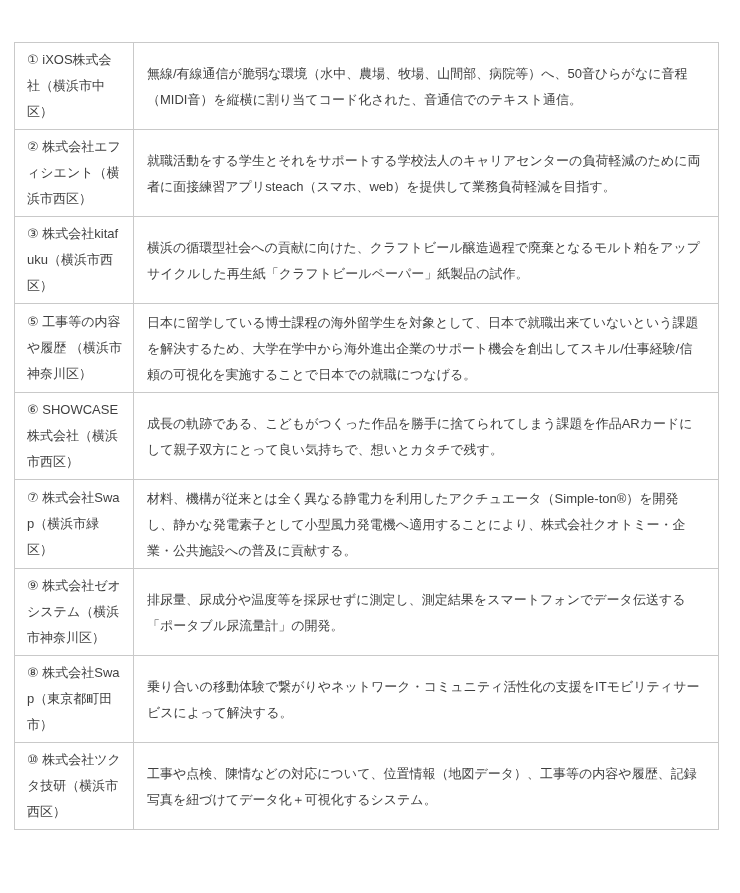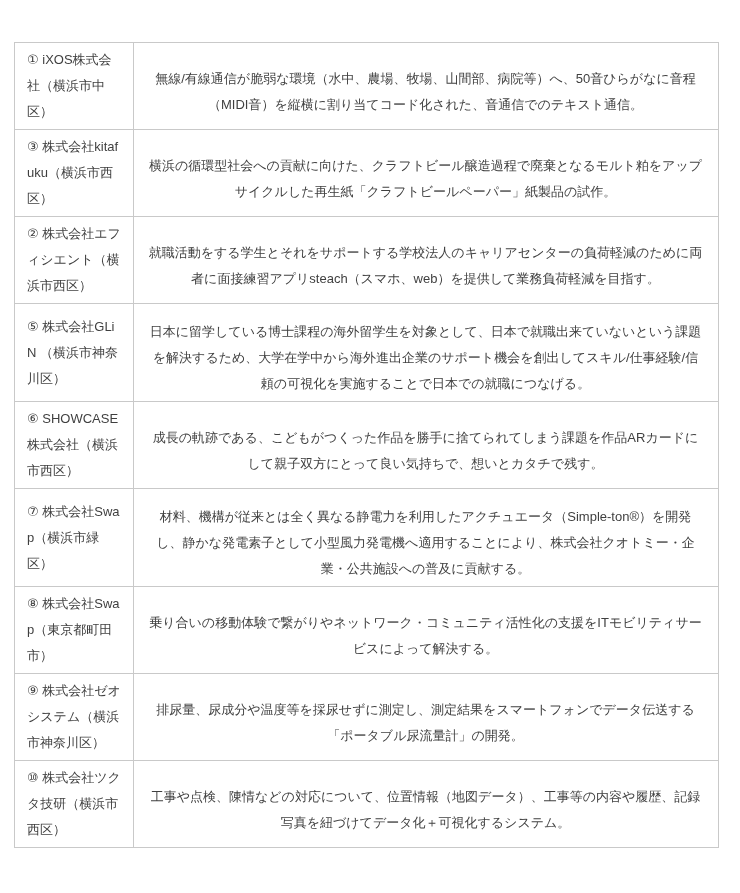--- a/index.html
+++ b/index.html
@@ -29,65 +29,64 @@
     color: #3f3f3f;
     vertical-align: middle;
     word-break: break-all;
     overflow-wrap: break-word;
     box-sizing: border-box;
   }
   td.company-cell {
     padding: 4px 11px 4px 12px;
   }
   td.description-cell {
-    padding: 15px 14px 4px 13px;
-    text-align: center;
+    padding: 6px 14px 4px 13px;
   }
 </style>
 </head>
 <body>
 
 <div class="page">
   <table class="company-table">
     <colgroup>
       <col style="width:119px">
       <col style="width:585px">
     </colgroup>
     <tbody>
       <tr>
         <td class="company-cell">① iXOS株式会社（横浜市中区）</td>
         <td class="description-cell">無線/有線通信が脆弱な環境（水中、農場、牧場、山間部、病院等）へ、50音ひらがなに音程（MIDI音）を縦横に割り当てコード化された、音通信でのテキスト通信。</td>
       </tr>
       <tr>
+        <td class="company-cell">② 株式会社エフィシエント（横浜市西区）</td>
+        <td class="description-cell">就職活動をする学生とそれをサポートする学校法人のキャリアセンターの負荷軽減のために両者に面接練習アプリsteach（スマホ、web）を提供して業務負荷軽減を目指す。</td>
+      </tr>
+      <tr>
         <td class="company-cell">③ 株式会社kitafuku（横浜市西区）</td>
         <td class="description-cell">横浜の循環型社会への貢献に向けた、クラフトビール醸造過程で廃棄となるモルト粕をアップサイクルした再生紙「クラフトビールペーパー」紙製品の試作。</td>
       </tr>
       <tr>
-        <td class="company-cell">② 株式会社エフィシエント（横浜市西区）</td>
-        <td class="description-cell">就職活動をする学生とそれをサポートする学校法人のキャリアセンターの負荷軽減のために両者に面接練習アプリsteach（スマホ、web）を提供して業務負荷軽減を目指す。</td>
-      </tr>
-      <tr>
-        <td class="company-cell">⑤ 株式会社GLiN （横浜市神奈川区）</td>
+        <td class="company-cell">⑤ 工事等の内容や履歴 （横浜市神奈川区）</td>
         <td class="description-cell">日本に留学している博士課程の海外留学生を対象として、日本で就職出来ていないという課題を解決するため、大学在学中から海外進出企業のサポート機会を創出してスキル/仕事経験/信頼の可視化を実施することで日本での就職につなげる。</td>
       </tr>
       <tr>
         <td class="company-cell">⑥ SHOWCASE株式会社（横浜市西区）</td>
         <td class="description-cell">成長の軌跡である、こどもがつくった作品を勝手に捨てられてしまう課題を作品ARカードにして親子双方にとって良い気持ちで、想いとカタチで残す。</td>
       </tr>
       <tr>
         <td class="company-cell">⑦ 株式会社Swap（横浜市緑区）</td>
         <td class="description-cell">材料、機構が従来とは全く異なる静電力を利用したアクチュエータ（Simple-ton®）を開発し、静かな発電素子として小型風力発電機へ適用することにより、株式会社クオトミー・企業・公共施設への普及に貢献する。</td>
       </tr>
       <tr>
+        <td class="company-cell">⑨ 株式会社ゼオシステム（横浜市神奈川区）</td>
+        <td class="description-cell">排尿量、尿成分や温度等を採尿せずに測定し、測定結果をスマートフォンでデータ伝送する「ポータブル尿流量計」の開発。</td>
+      </tr>
+      <tr>
         <td class="company-cell">⑧ 株式会社Swap（東京都町田市）</td>
         <td class="description-cell">乗り合いの移動体験で繋がりやネットワーク・コミュニティ活性化の支援をITモビリティサービスによって解決する。</td>
-      </tr>
-      <tr>
-        <td class="company-cell">⑨ 株式会社ゼオシステム（横浜市神奈川区）</td>
-        <td class="description-cell">排尿量、尿成分や温度等を採尿せずに測定し、測定結果をスマートフォンでデータ伝送する「ポータブル尿流量計」の開発。</td>
       </tr>
       <tr>
         <td class="company-cell">⑩ 株式会社ツクタ技研（横浜市西区）</td>
         <td class="description-cell">工事や点検、陳情などの対応について、位置情報（地図データ）、工事等の内容や履歴、記録写真を紐づけてデータ化＋可視化するシステム。</td>
       </tr>
     </tbody>
   </table>
 </div>
 
 </body></html>

